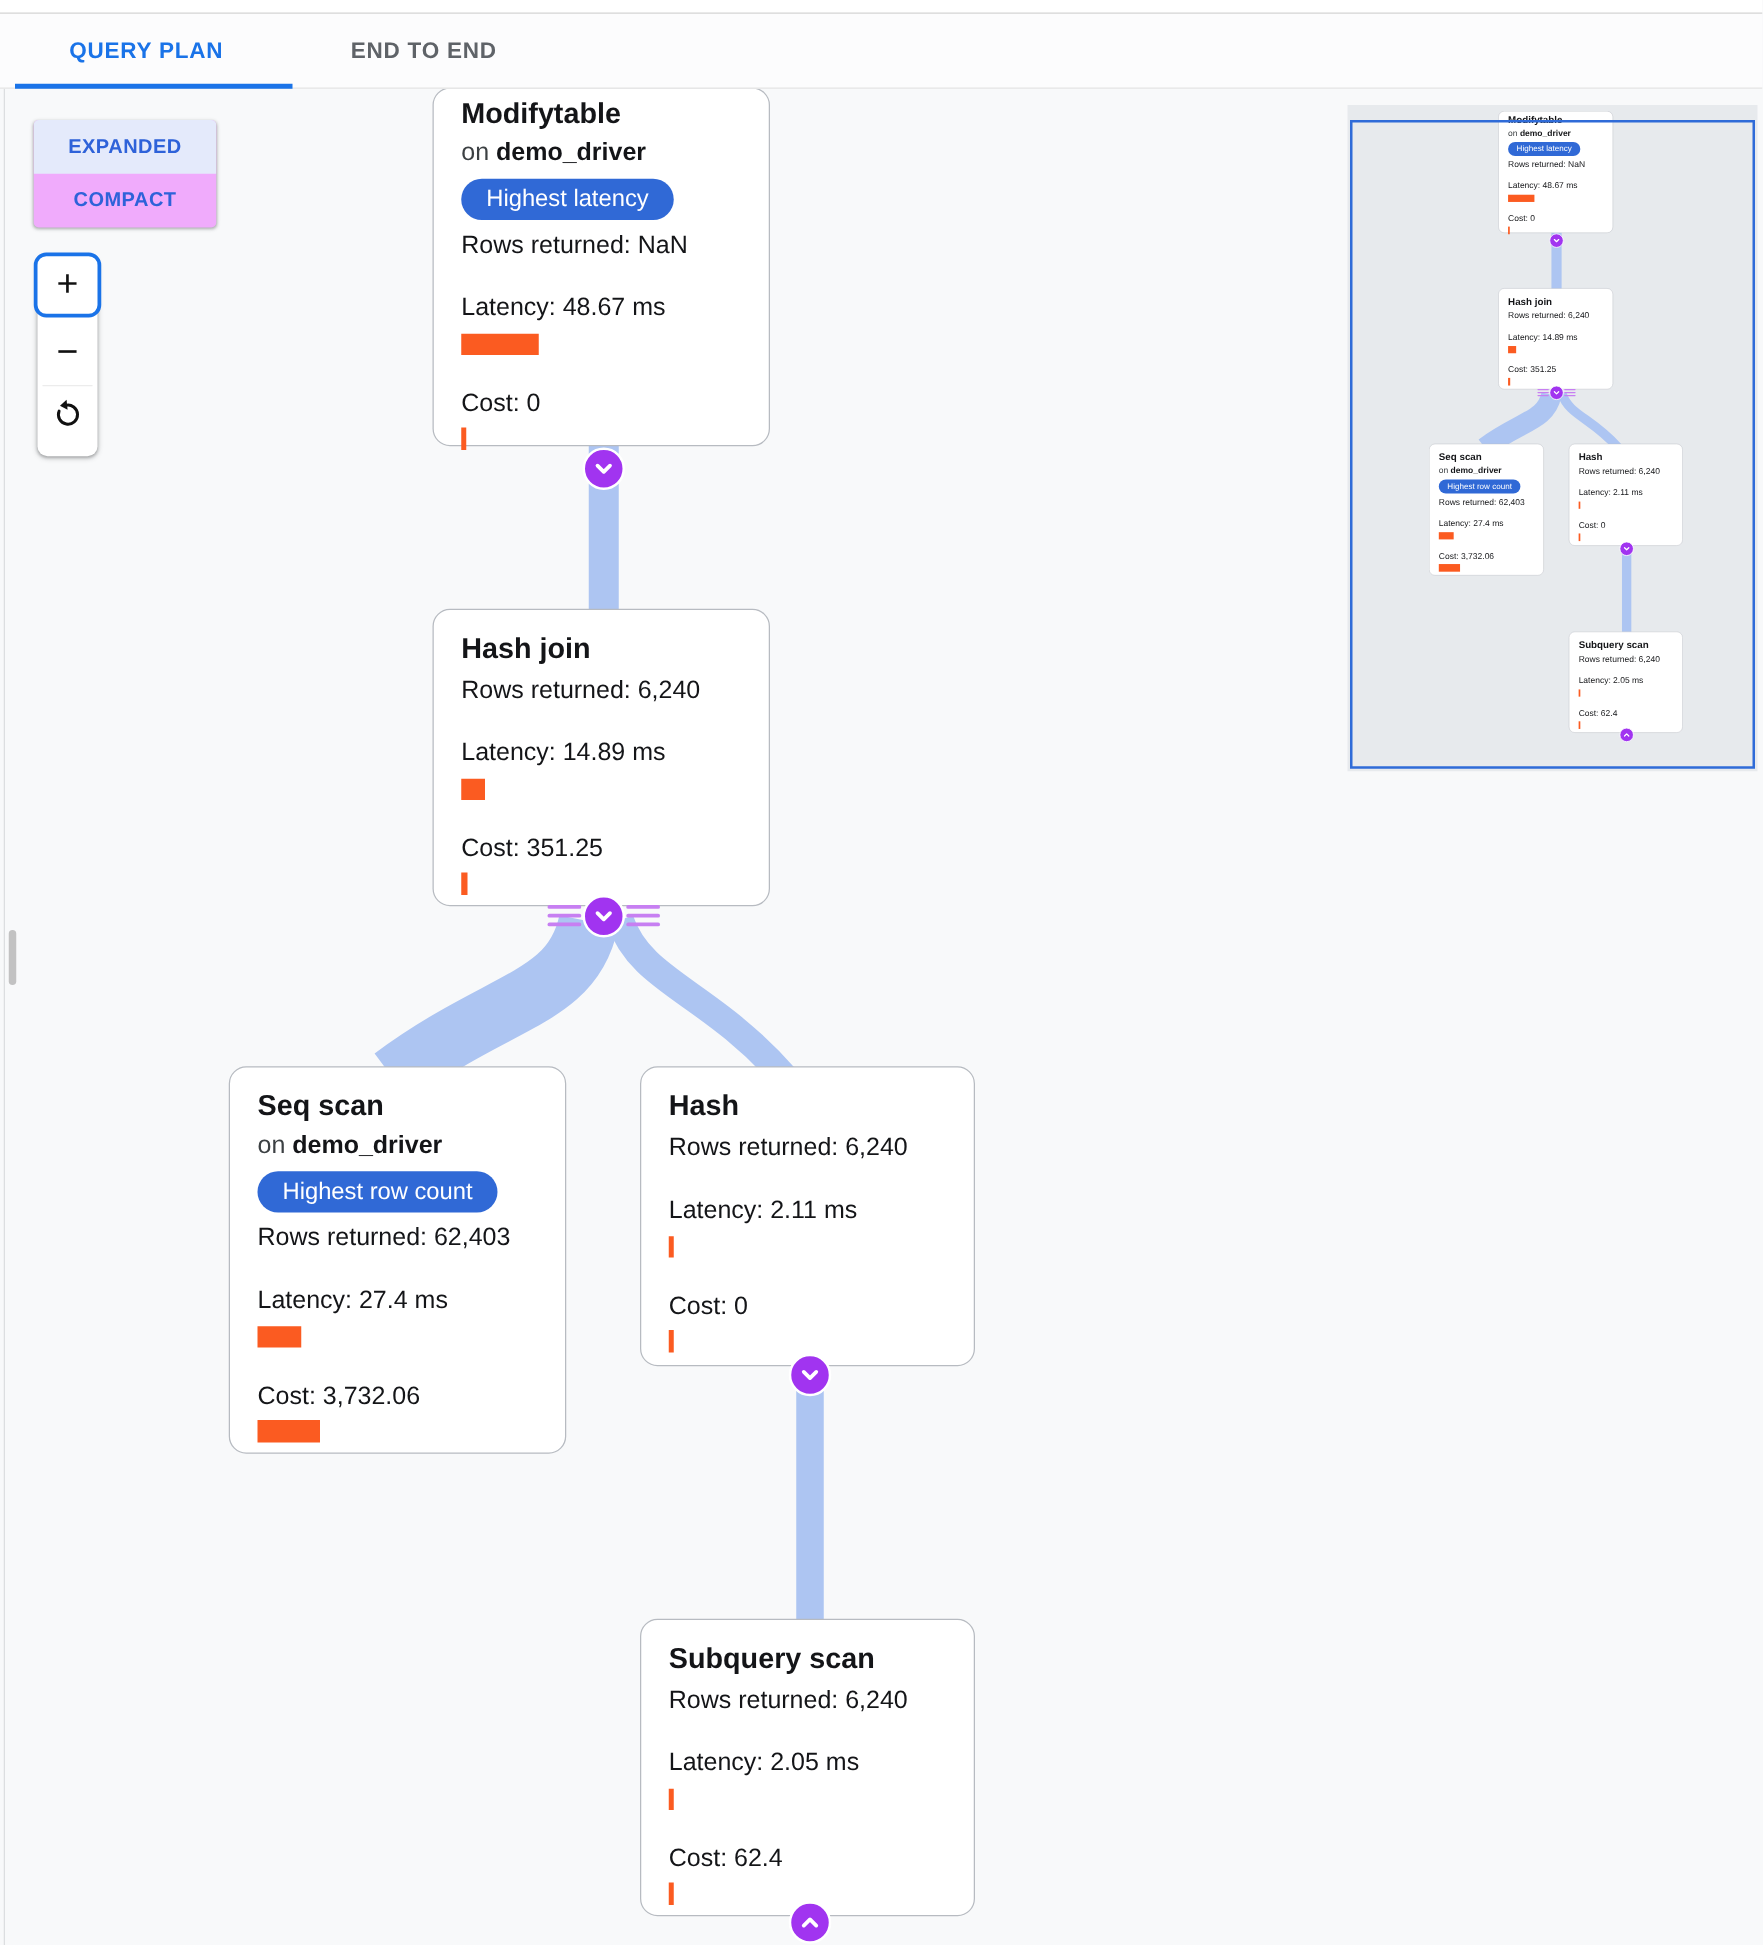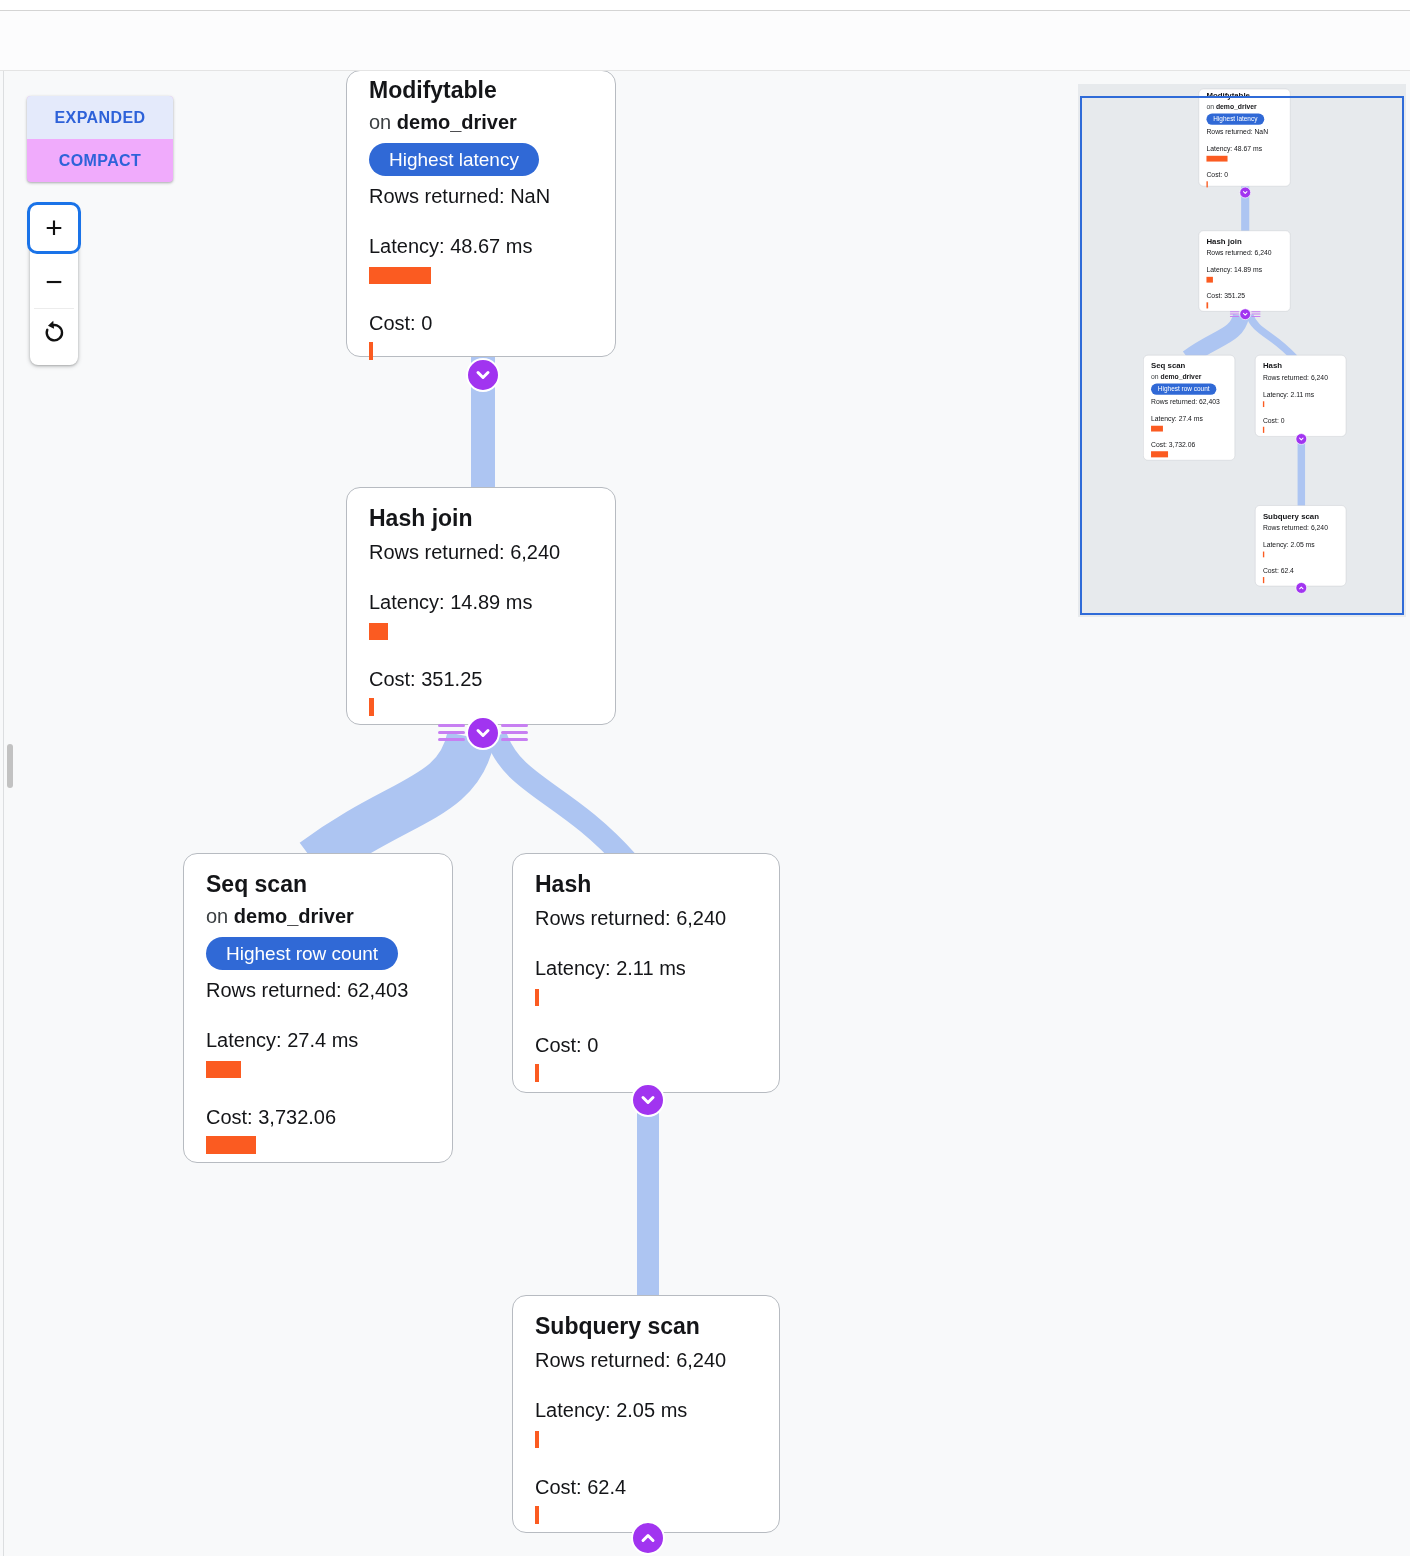--- a/index.html
+++ b/index.html
@@ -118,20 +118,27 @@
   .minimap-viewport {
     position: absolute; left: 2px; top: 12px; right: 2px; bottom: 2px;
     border: 2px solid #2f6bd8; z-index: 12; pointer-events: none;
   }
 </style>
 </head>
 <body>
 
 <div class="top-strip"></div>
 <div class="tab-bar">
+  <div class="tab tab-active">
+    <span>QUERY PLAN</span>
+    <div class="tab-underline"></div>
+  </div>
+  <div class="tab tab-inactive">
+    <span>END TO END</span>
+  </div>
 </div>
 <div class="left-border"></div>
 <div class="v-scroll-thumb"></div>
 
 <div class="view-toggle">
   <div class="view-toggle-row selected">
     <span>EXPANDED</span>
   </div>
   <div class="view-toggle-row">
     <span>COMPACT</span>

